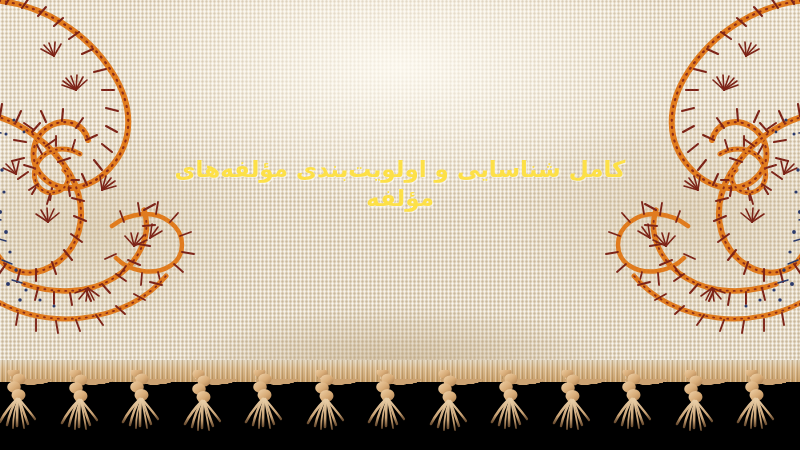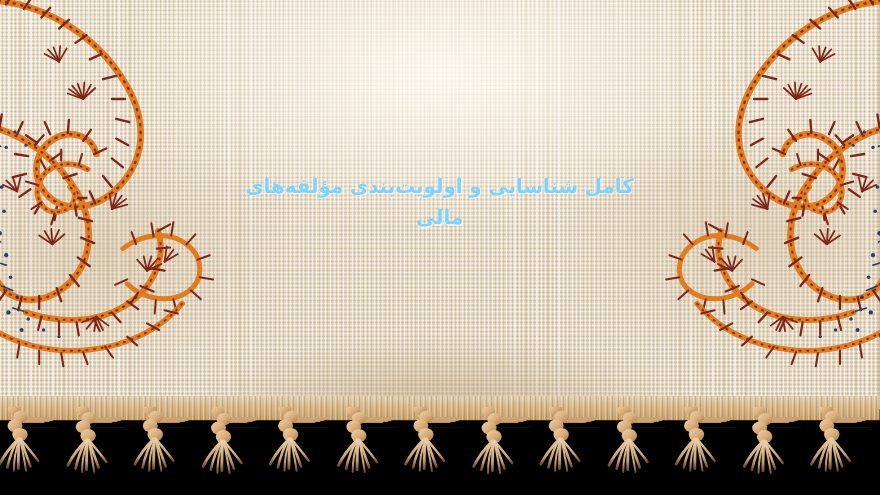--- a/index.html
+++ b/index.html
@@ -100,24 +100,24 @@
   .title-block {
     position: absolute;
     left: 0;
     top: 155px;
     width: 800px;
     text-align: center;
     direction: rtl;
   }
   .title-line {
     font-family: "DejaVu Sans", sans-serif;
-    font-size: 18px;
+    font-size: 23px;
     font-weight: 700;
     line-height: 29px;
-    color: #7dd3fc;
+    color: #fde047;
     letter-spacing: 0;
     white-space: nowrap;
     text-shadow:
        1px 1px 0 rgba(255,255,255,.55),
       -1px 0   0 rgba(255,255,255,.30);
   }
 </style>
 </head>
 <body>
 
@@ -586,16 +586,16 @@
       <use href="#tassel" x="508" y="0"></use>
       <use href="#tassel" x="570" y="1"></use>
       <use href="#tassel" x="631" y="0"></use>
       <use href="#tassel" x="693" y="2"></use>
       <use href="#tassel" x="754" y="0"></use>
     </g>
   </svg>
 
   <div class="title-block">
     <div class="title-line">کامل شناسایی و اولویت‌بندی مؤلفه‌های</div>
-    <div class="title-line">مالی</div>
+    <div class="title-line">مؤلفه</div>
   </div>
 
 </div>
 
 </body></html>

